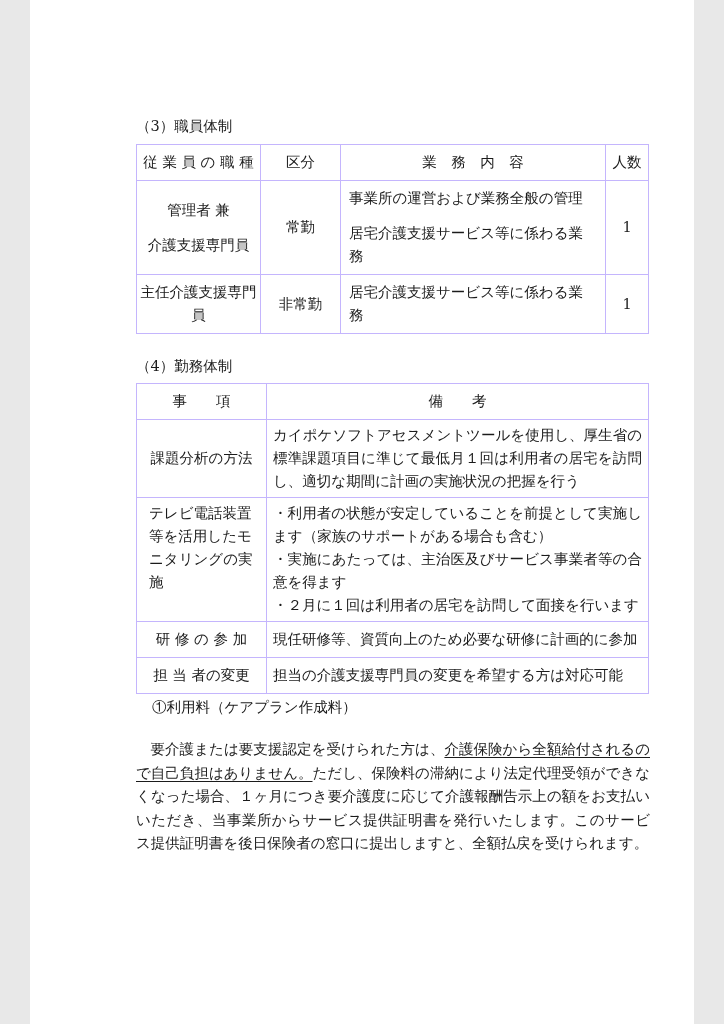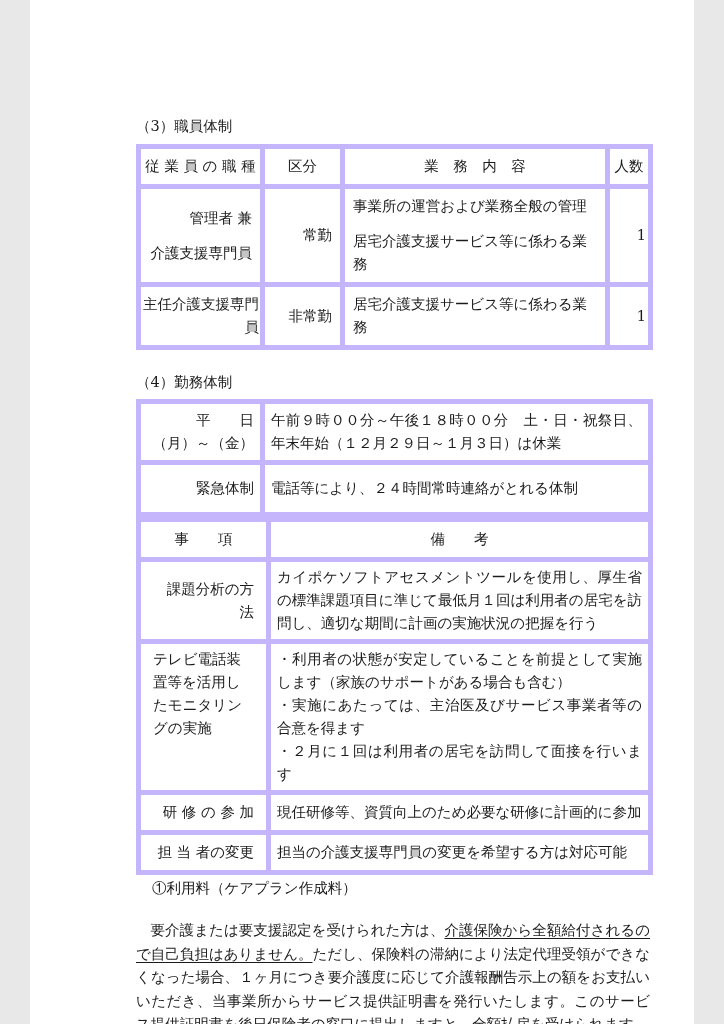--- a/index.html
+++ b/index.html
@@ -34,28 +34,28 @@
     margin-top: 3px;
     margin-left: 16px;
     line-height: 21px;
   }
   table {
     border-collapse: collapse;
     table-layout: fixed;
     width: 512px;
   }
   th, td {
-    border: 5px solid #c4b5fd;
+    border: 1px solid #c4b5fd;
     font-weight: normal;
     font-size: 14.5px;
     vertical-align: middle;
     word-break: break-all;
   }
   th { padding: 6px 4px; text-align: center; white-space: pre; }
-  .c   { text-align: right; }
+  .c   { text-align: center; }
   .l   { text-align: left; }
   .vtop{ vertical-align: top; }
   .t1 td { padding: 6px 8px; }
   .t1 .count-cell { padding: 6px 2px; }
   .t2 td { padding: 5px 6px; }
   .t3 td { padding: 4px 6px; }
   .t3 .label-cell { padding: 4px 12px; }
   .stack-line + .stack-line { margin-top: 12px; }
   .tight-line { line-height: 23px; }
   .just { text-align: justify; }
@@ -109,39 +109,20 @@
         <td class="c" style="padding:6px 1px;">主任介護支援専門員</td>
         <td class="c">非常勤</td>
         <td class="l">居宅介護支援サービス等に係わる業務</td>
         <td class="c count-cell">1</td>
       </tr>
     </tbody>
       </table>
 
     <div class="sec-heading h4">（4）勤務体制</div>
 
-    <table class="t2">
-      <colgroup>
-        <col style="width:124px">
-          <col style="width:388px">
-      </colgroup>
-      <tbody>
-          <tr>
-        <td class="c">
-          <div class="tight-line">平　　日</div>
-          <div class="tight-line">（月）～（金）</div>
-        </td>
-        <td class="l just">午前９時００分～午後１８時００分　土・日・祝祭日、年末年始（１２月２９日～１月３日）は休業</td>
-      </tr>
-      <tr>
-        <td class="c" style="padding:12px 6px;">緊急体制</td>
-        <td class="l">電話等により、２４時間常時連絡がとれる体制</td>
-      </tr>
-    </tbody>
-      </table>
 
 
     <table class="t3">
       <colgroup>
         <col style="width:130px">
           <col style="width:382px">
       </colgroup>
       <tbody>
           <tr>
         <th>事　　項</th>

